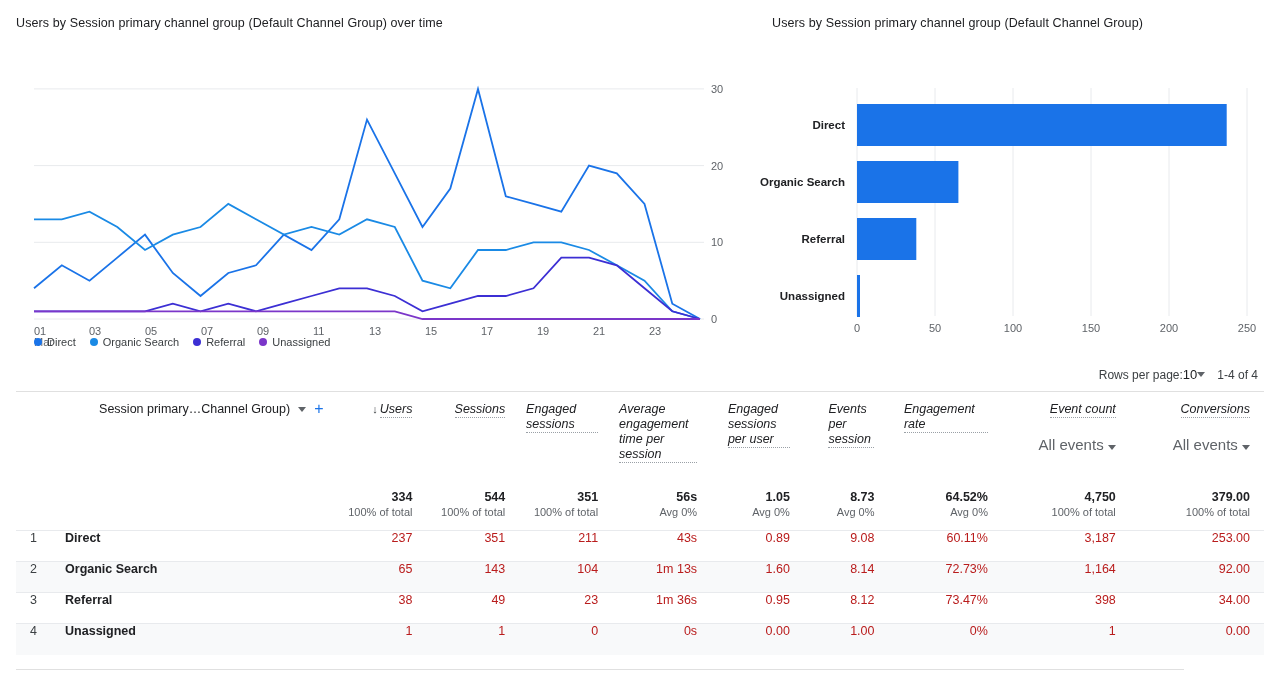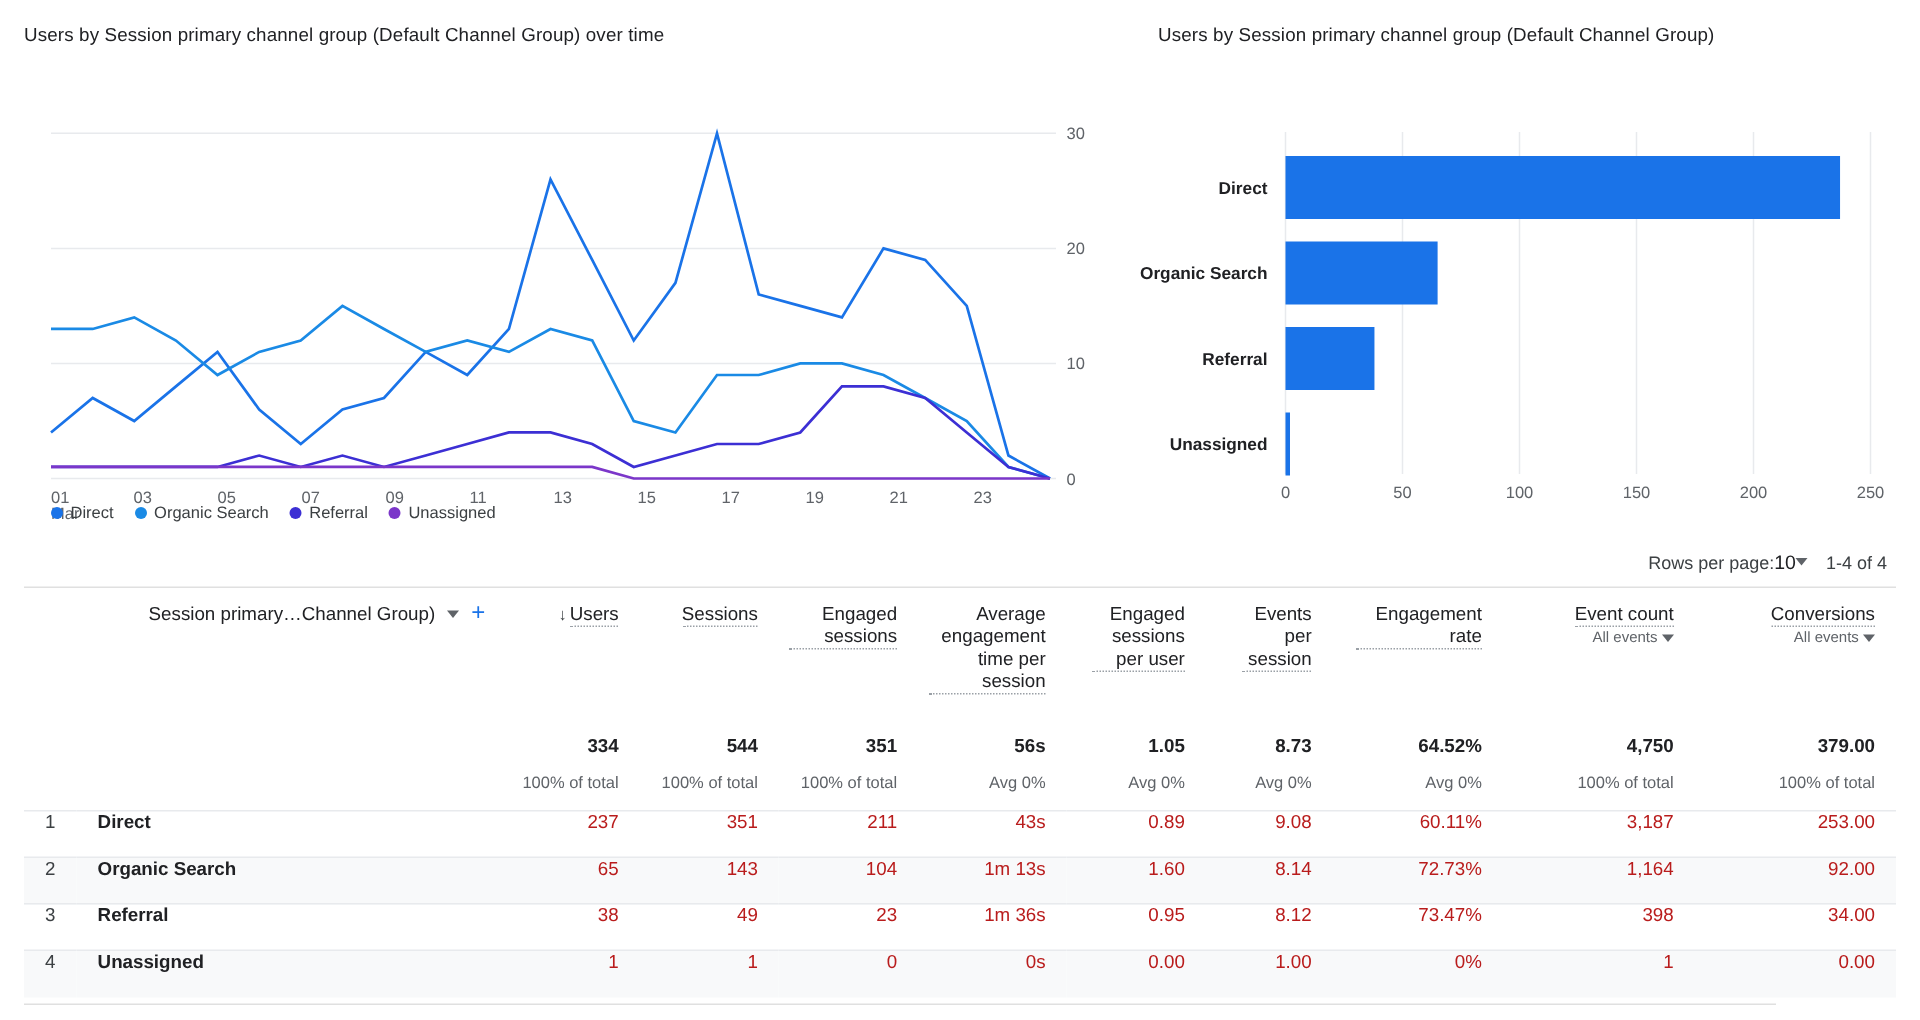--- a/index.html
+++ b/index.html
@@ -112,41 +112,42 @@
   }
   .th-metric {
     text-align: right;
     padding-right: 14px;
     color: #202124;
   }
   .metric-label {
     display: inline-block;
     border-bottom: 1px dotted #9aa0a6;
     line-height: 15px;
-    text-align: right;
+    text-align: left;
+    font-style: italic;
   }
   .sort-arrow { font-size: 11px; color: #3c4043; margin-right: 2px; }
   .dim-head {
     padding-left: 48px;
     text-align: left;
     color: #202124;
     white-space: nowrap;
   }
   .dim-head .dim-inner { display: flex; align-items: center; gap: 8px; }
   .plus { color: #1a73e8; font-size: 16px; line-height: 14px; }
   .sub-select {
     display: block;
     color: #5f6368;
-    font-size: 10px;
-    margin-top: 2px;
+    font-size: 15px;
+    margin-top: 18px;
   }
 
   .totals td { padding-top: 6px; padding-bottom: 12px; text-align: right; padding-right: 14px; }
   .totals .val { font-weight: bold; color: #202124; font-size: 12.5px; }
-  .totals .sub { color: #5f6368; font-size: 11px; margin-top: 12px; }
+  .totals .sub { color: #5f6368; font-size: 11px; margin-top: 2px; }
 
   tbody tr.data-row { border-top: 1px solid #e8eaed; height: 31px; }
   tbody tr.data-row:nth-child(odd) { background: #f8f9fa; }
   .idx { width: 34px; text-align: center; color: #3c4043; }
   .name { padding-left: 14px; font-weight: bold; color: #202124; }
   .num { text-align: right; padding-right: 14px; color: #b91c1c; }
 
   .bottom-rule {
     position: absolute;
     left: 16px; top: 669px;

